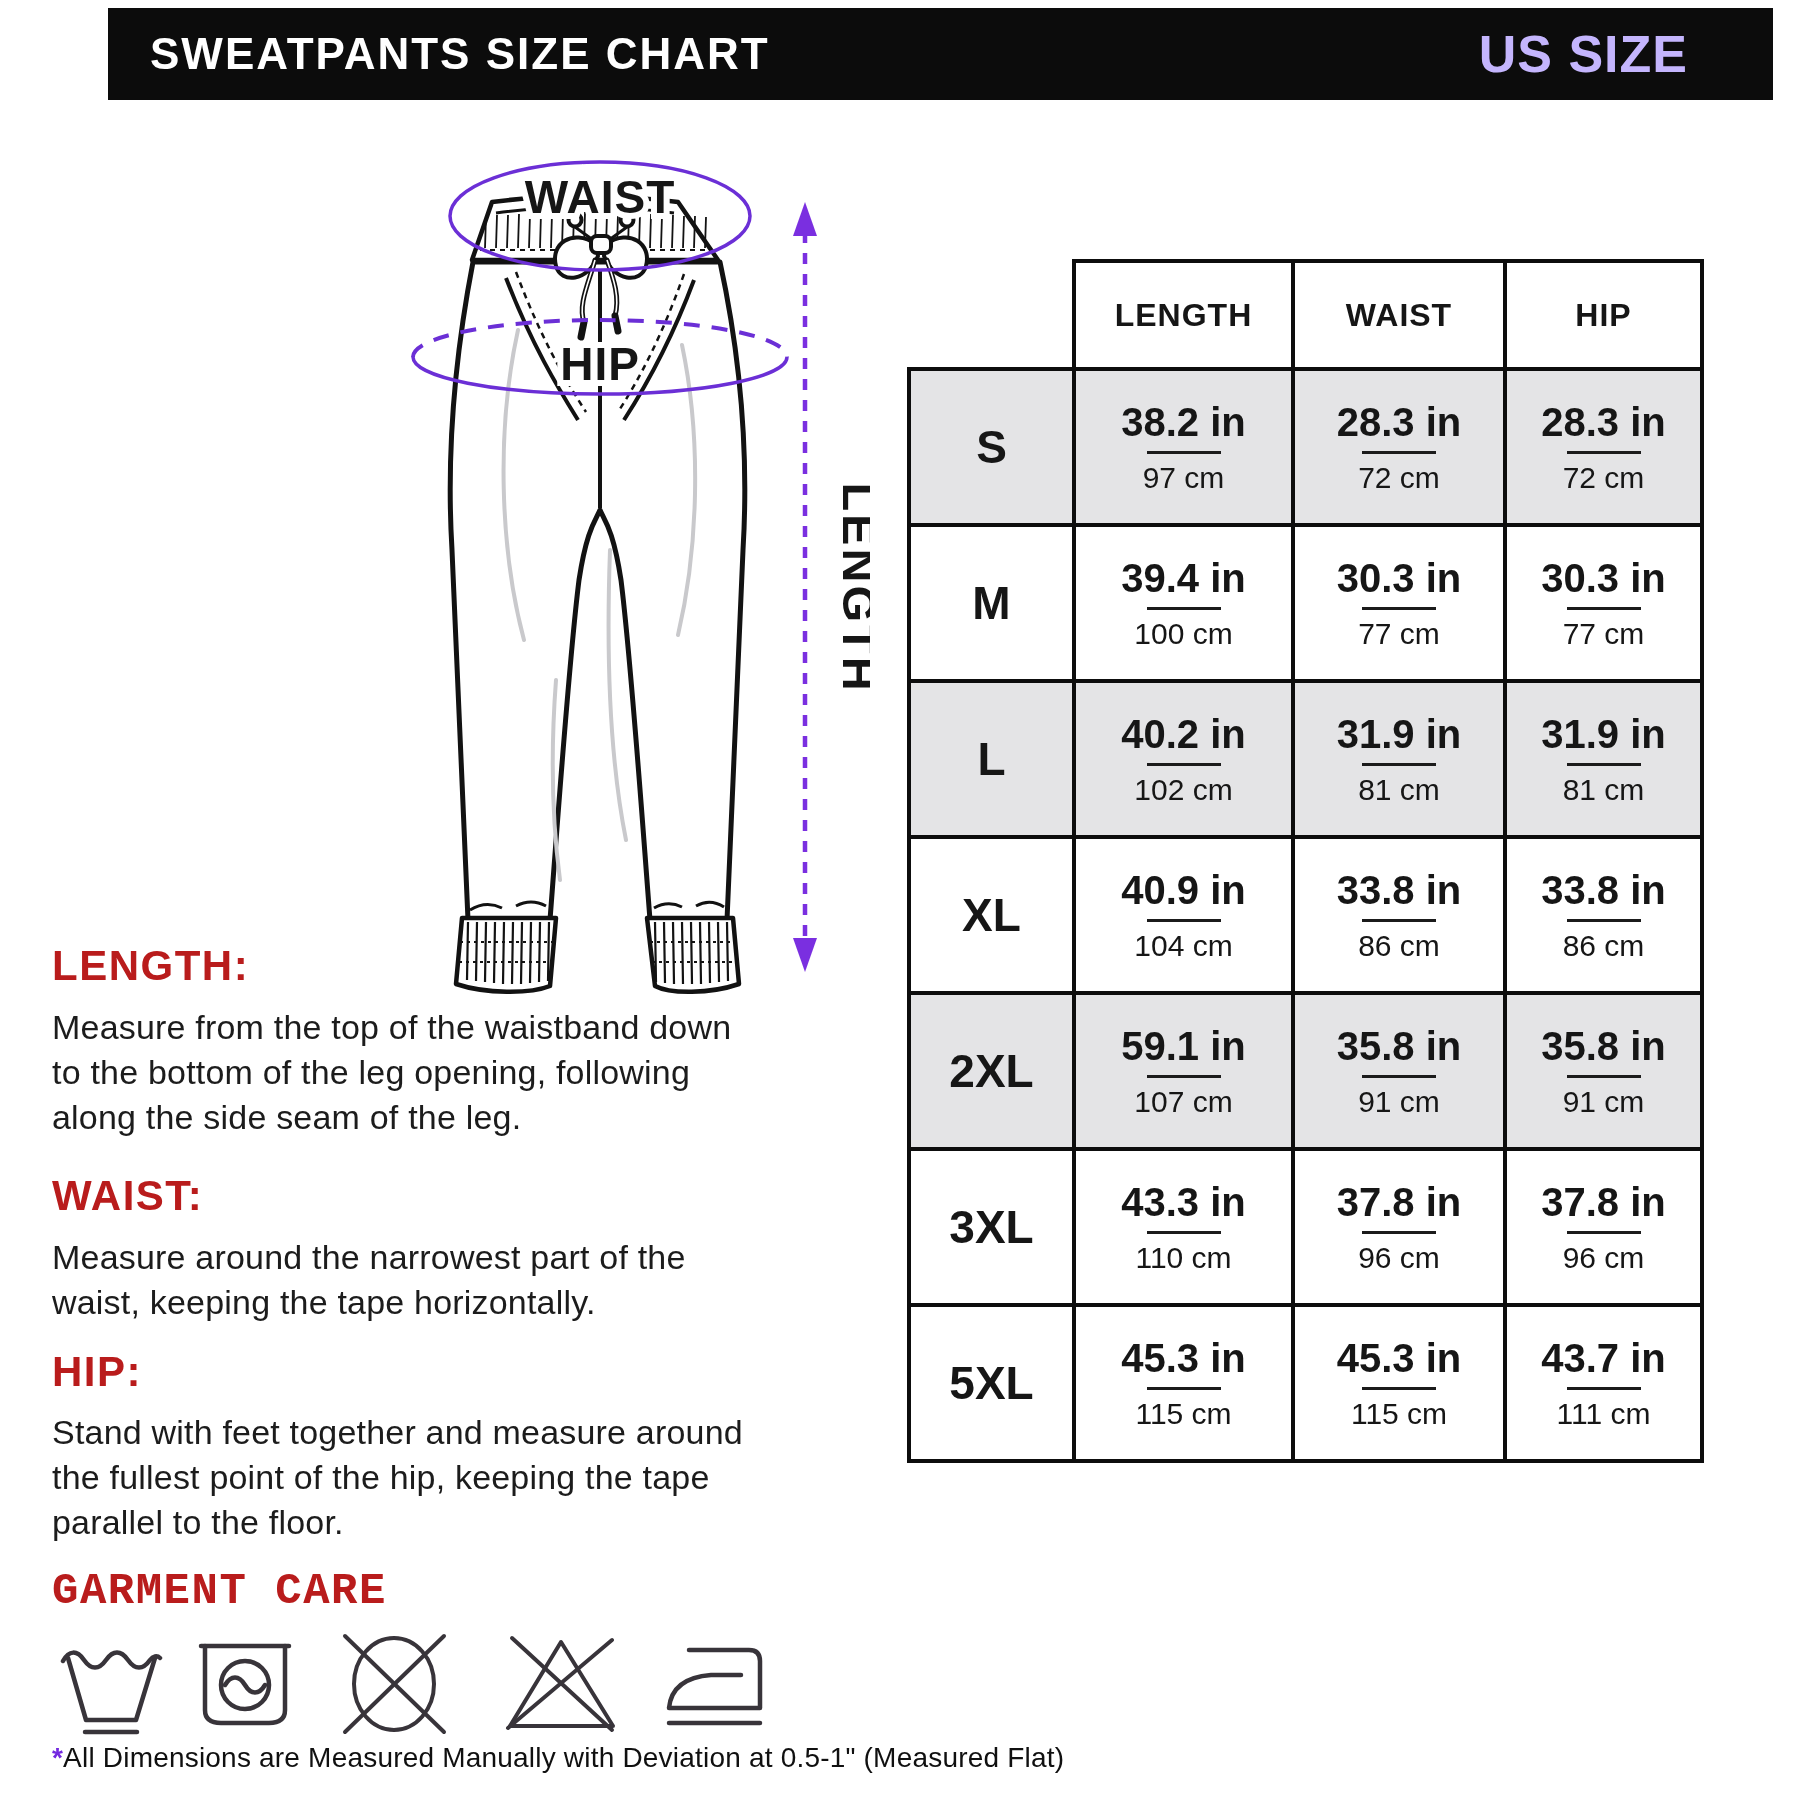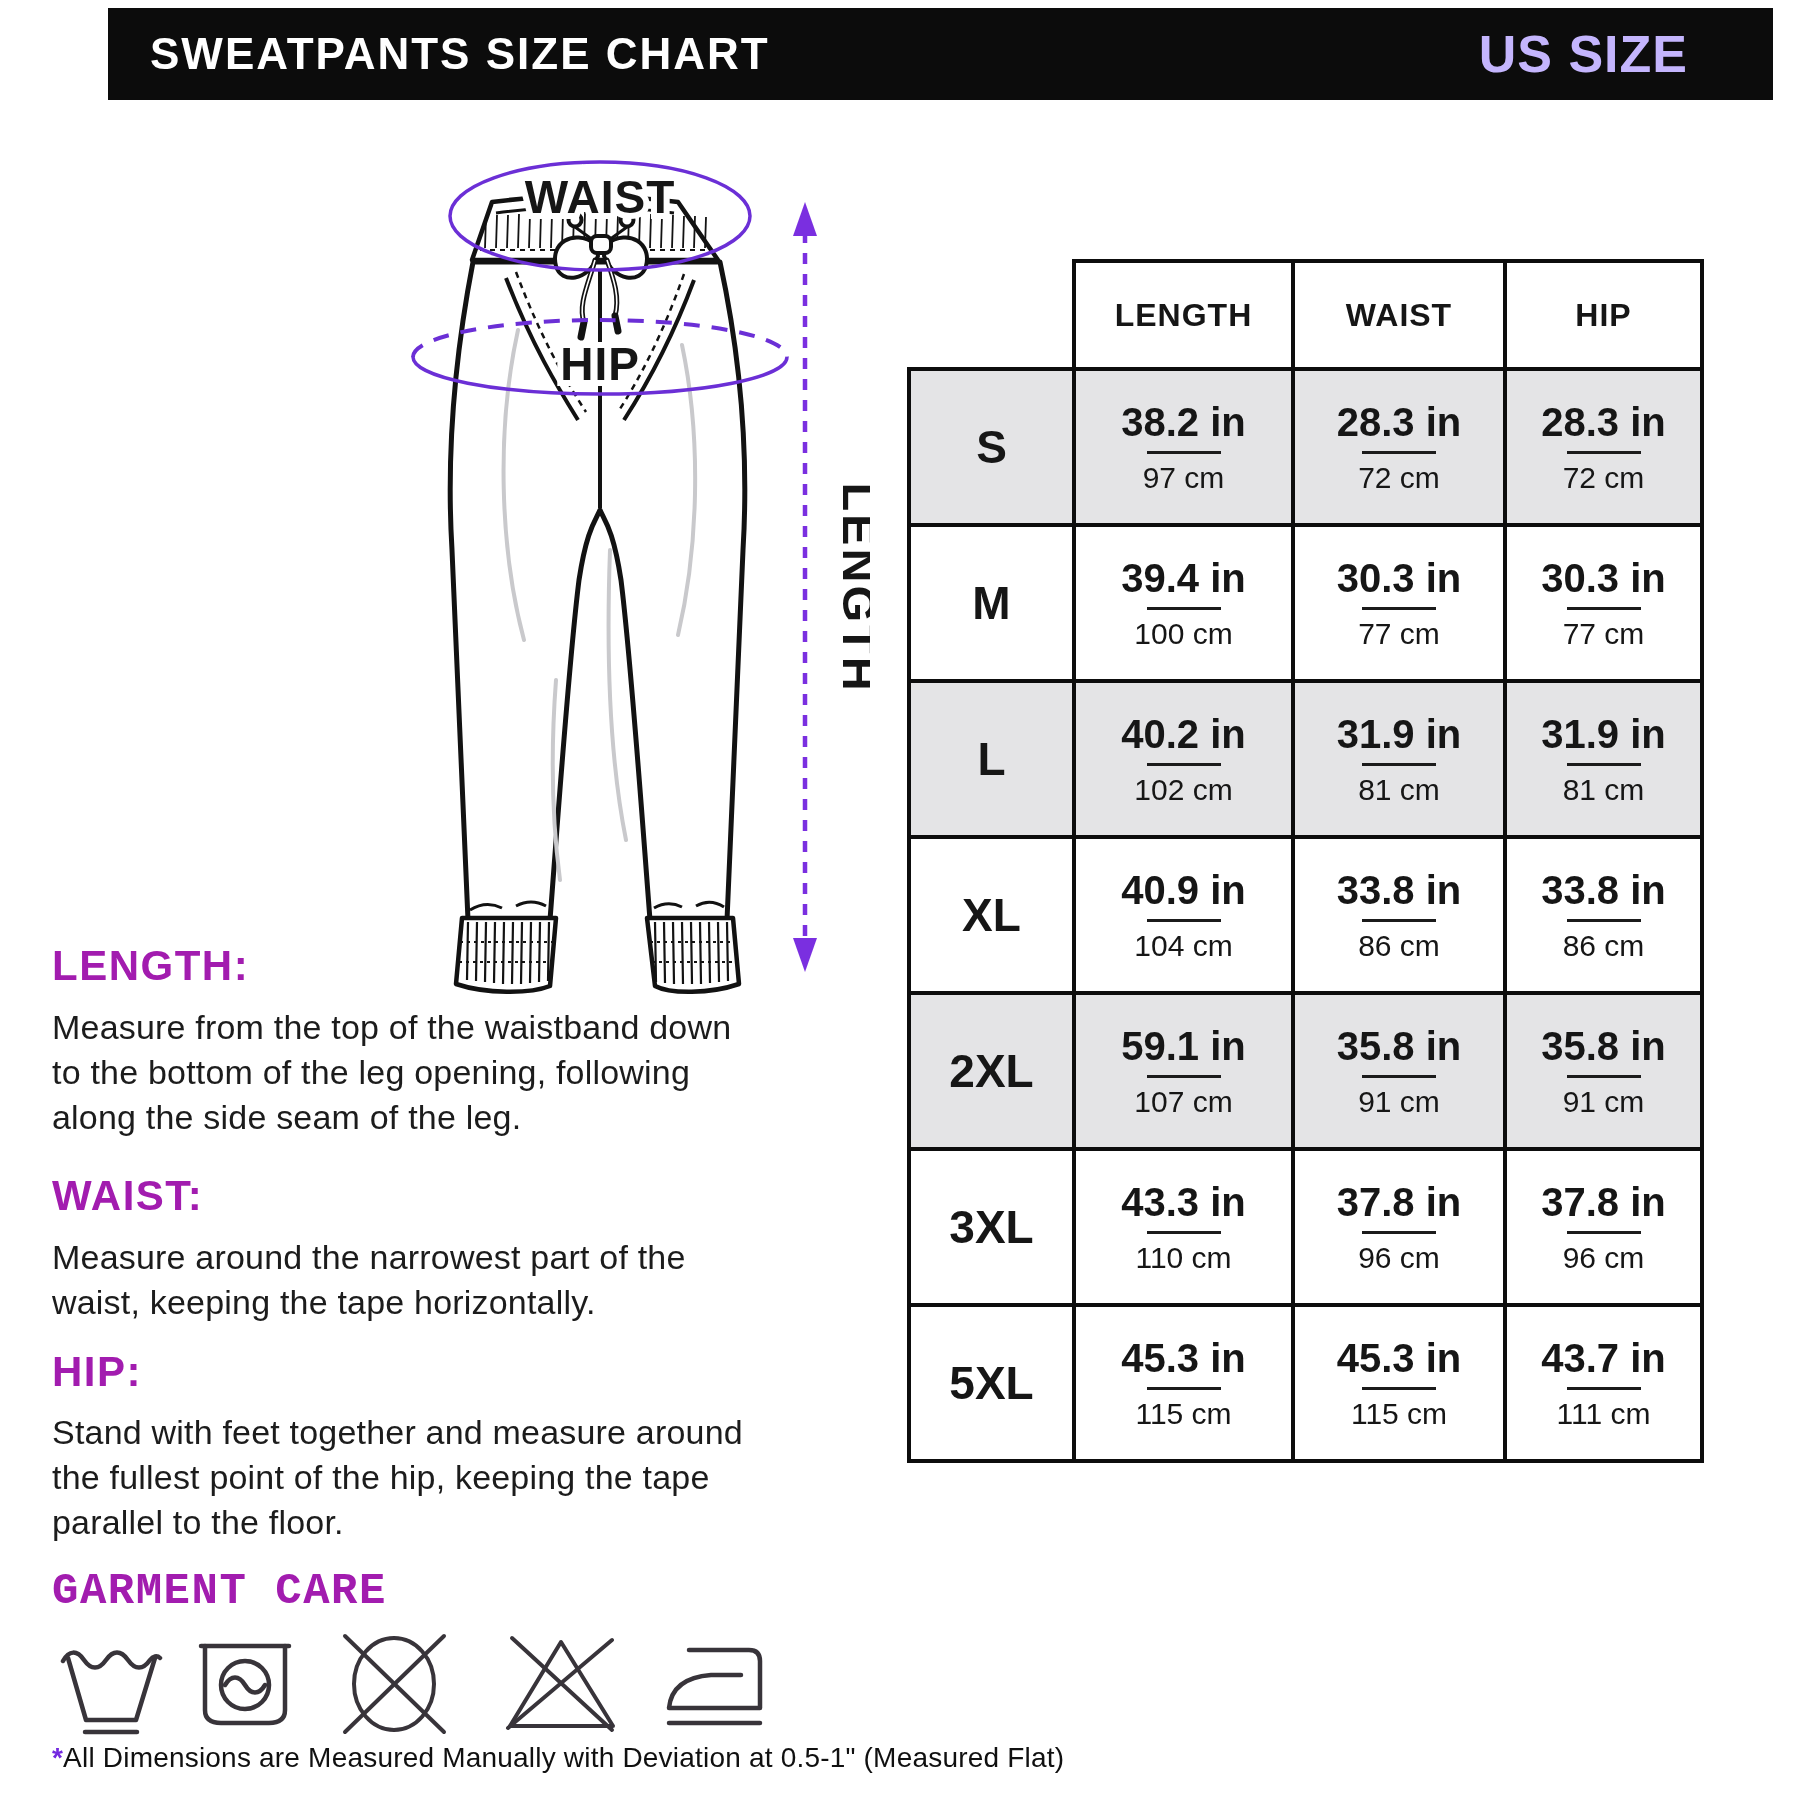--- a/index.html
+++ b/index.html
@@ -24,21 +24,21 @@
   .sizes tr.row{height:156px;}
   .sizes .w-size{width:163px;} .sizes .w-len{width:215px;} .sizes .w-waist{width:208px;} .sizes .w-hip{width:193px;}
   .sizes th.col{font-size:32px;font-weight:bold;letter-spacing:1px;}
   .sizes tr.shade td, .sizes tr.shade th{background:#e4e4e6;}
   .sizes th.size{font-size:46px;font-weight:bold;}
   .cellv .in{font-size:40px;font-weight:bold;line-height:44px;}
   .cellv .rule{width:74px;height:3px;background:#1b1b1b;margin:7px auto 8px auto;}
   .cellv .cm{font-size:30px;line-height:32px;}
 
   
-  .sect-head{position:absolute;left:52px;font-size:42px;font-weight:bold;letter-spacing:1.5px;color:#a21caf;}
+  .sect-head{position:absolute;left:52px;font-size:42px;font-weight:bold;letter-spacing:1.5px;color:#b91c1c;}
   .sect-body{position:absolute;left:52px;font-size:34px;line-height:45px;color:#1c1c1c;letter-spacing:0.2px;}
   #len-head{top:942px;} #len-body{top:1005px;width:700px;}
   #waist-head{top:1172px;} #waist-body{top:1235px;width:700px;}
   #hip-head{top:1348px;} #hip-body{top:1410px;width:716px;}
   #care-head{top:1566px;font-size:44px;font-family:Liberation Mono, monospace;}
 
   .care-row{position:absolute;left:58px;top:1628px;display:flex;align-items:flex-end;gap:32px;}
   .care-row svg{display:block;}
 
   .footnote{position:absolute;left:52px;top:1742px;font-size:28px;color:#101010;letter-spacing:0.2px;}

